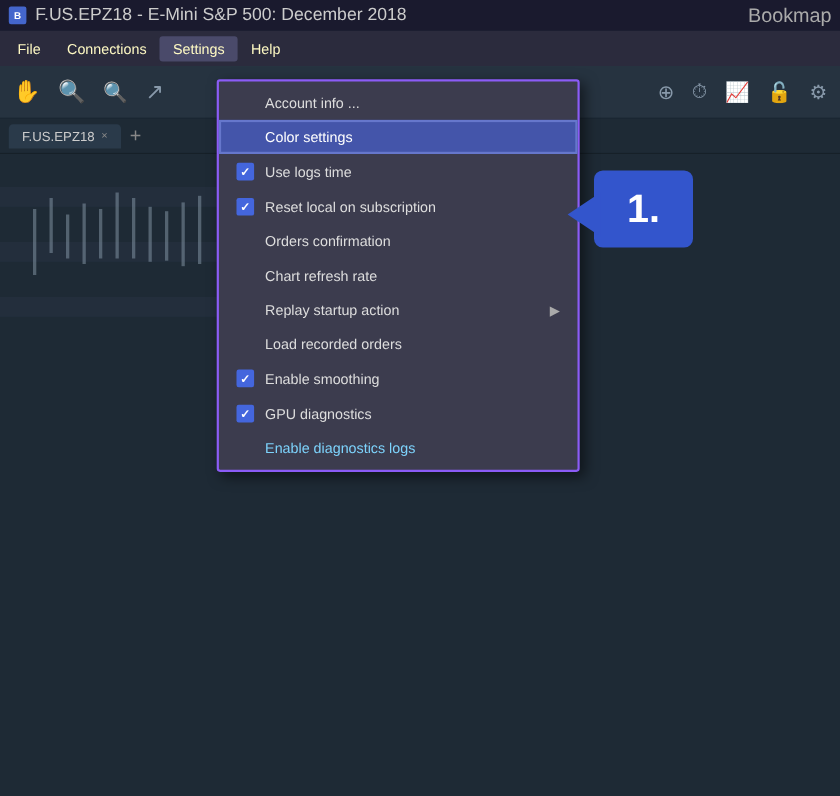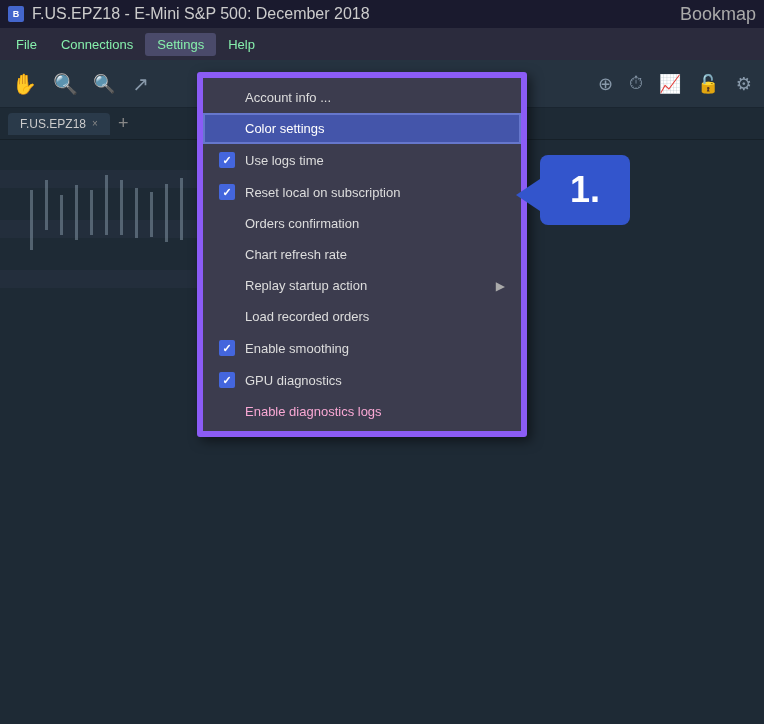--- a/index.html
+++ b/index.html
@@ -42,21 +42,21 @@
     
     .menu-bar {
       height: 32px;
       background: #2b2b3d;
       display: flex;
       align-items: center;
       padding: 0 4px;
     }
     .menu-item {
       padding: 4px 12px;
-      color: #86efac;
+      color: #fef9c3;
       font-size: 13px;
       cursor: pointer;
       border-radius: 3px;
     }
     .menu-item:hover, .menu-item.active {
       background: #3a3a5a;
     }
     .menu-item.active {
       background: #4a4a6a;
     }
@@ -124,21 +124,21 @@
       z-index: 10;
     }
 
     
     .dropdown-menu {
       position: absolute;
       top: 72px;
       left: 197px;
       width: 330px;
       background: #3c3c4e;
-      border: 6px solid #8b5cf6;
+      border: 2px solid #8b5cf6;
       border-radius: 3px;
       z-index: 100;
       box-shadow: 4px 4px 12px rgba(0,0,0,0.5);
       padding: 4px 0;
     }
     .dropdown-item {
       display: flex;
       align-items: center;
       padding: 8px 16px;
       color: #ddd;
@@ -148,21 +148,21 @@
       position: relative;
     }
     .dropdown-item.highlighted {
       background: #4455aa;
       border: 2px solid #6677cc;
       color: white;
       margin: 0 0;
       padding: 6px 14px;
     }
     .dropdown-item.disabled {
-      color: #f9a8d4;
+      color: #7dd3fc;
       cursor: default;
     }
     .dropdown-item .checkbox {
       width: 16px; height: 16px;
       background: #4466dd;
       border-radius: 2px;
       display: flex; align-items: center; justify-content: center;
       flex-shrink: 0;
     }
     .dropdown-item .checkbox::after {

